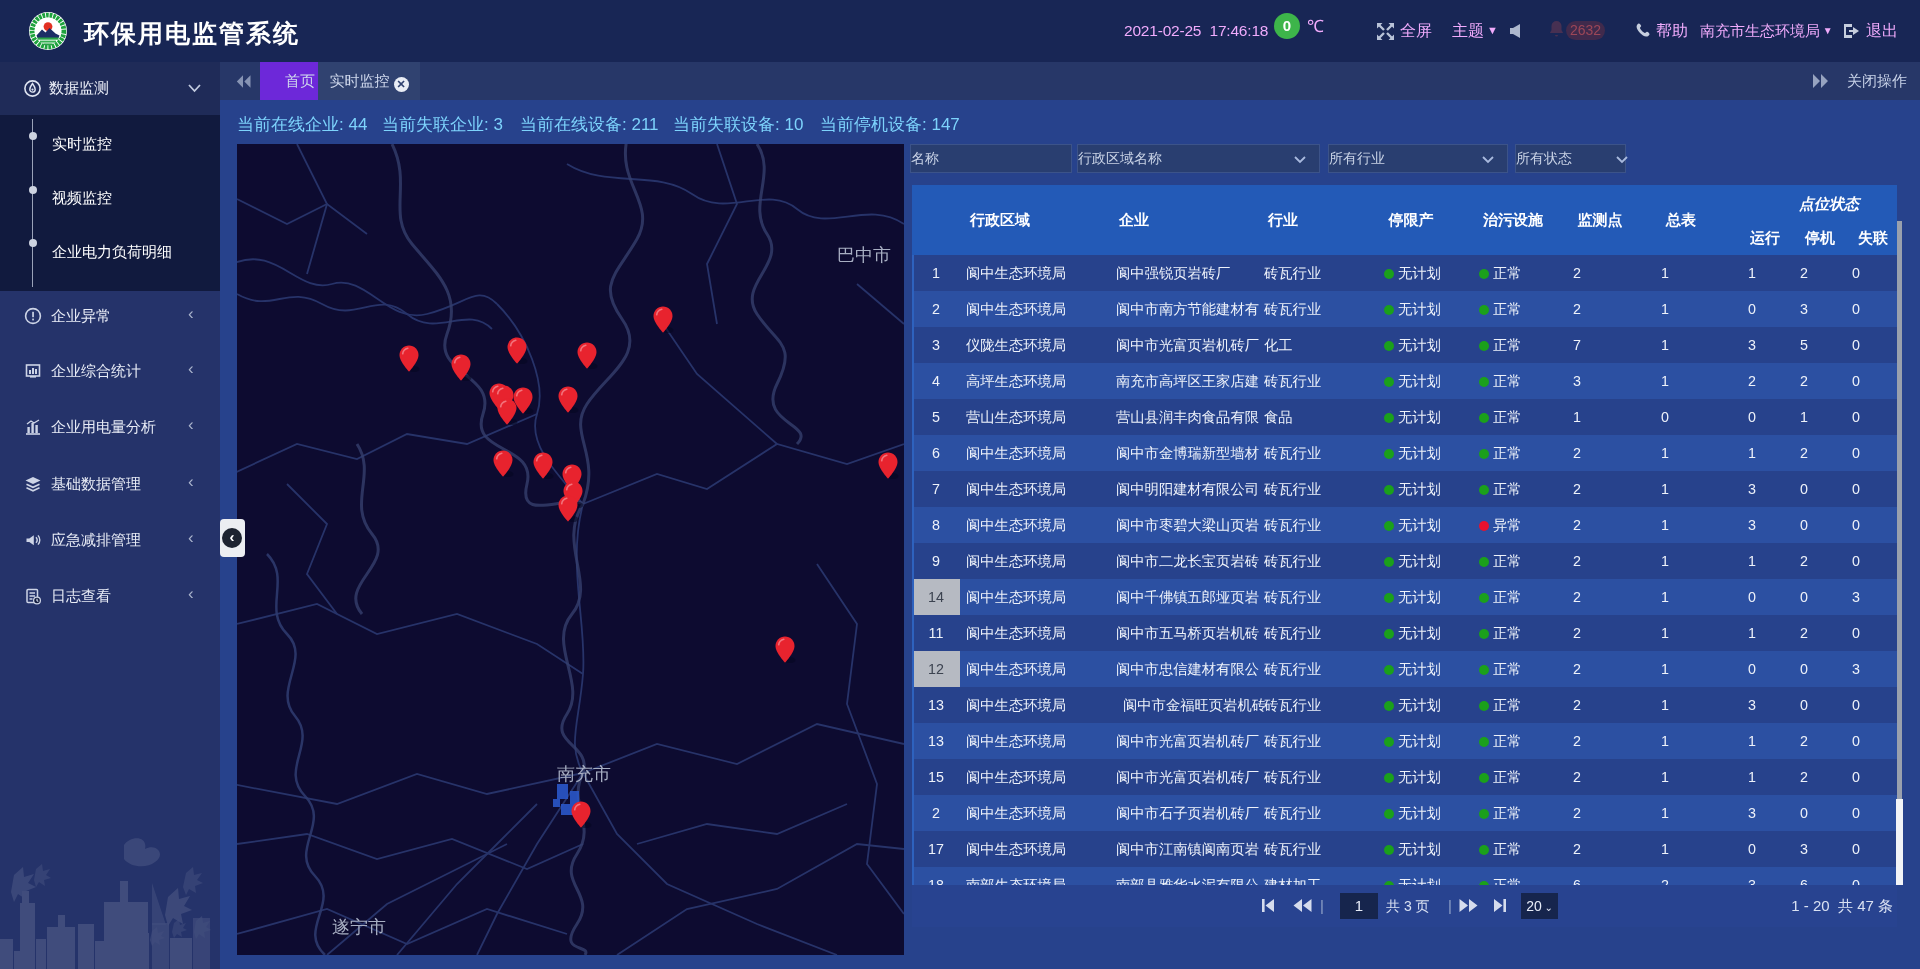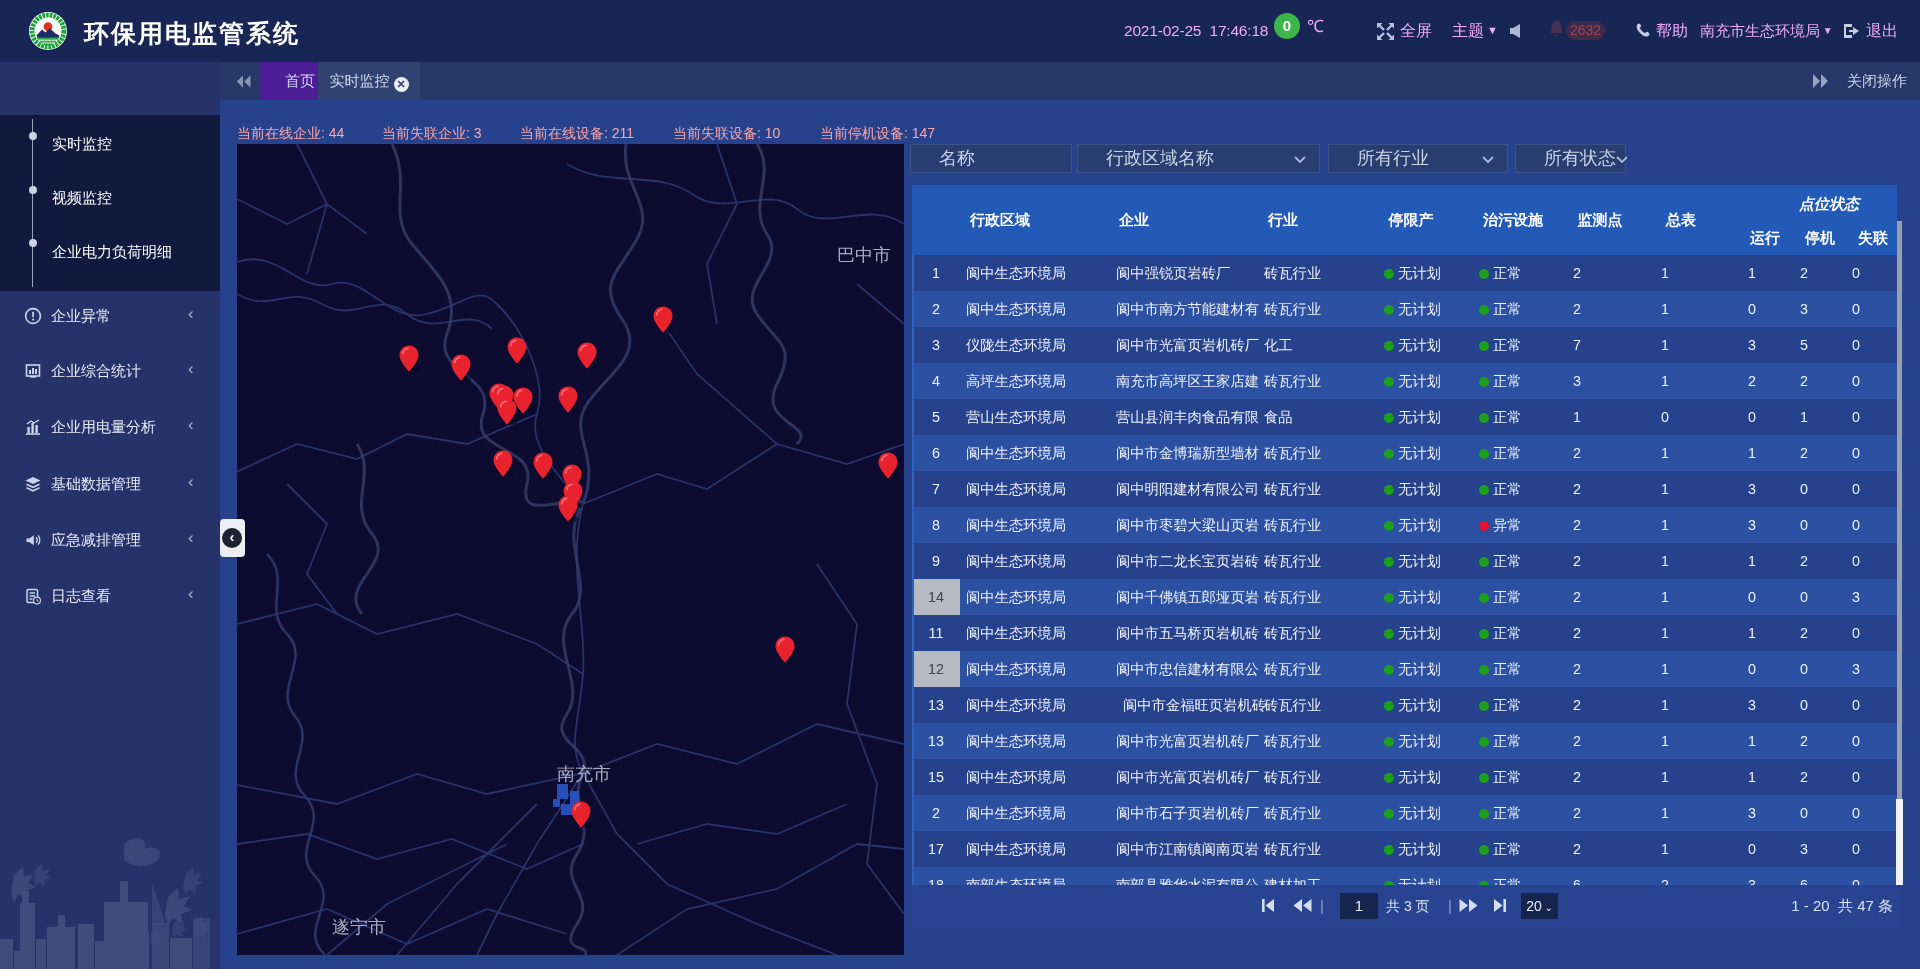--- a/index.html
+++ b/index.html
@@ -13,24 +13,24 @@
 .sline{position:absolute;left:32px;top:4px;width:1px;height:168px;background:#9aa2b8}
 .sdot{position:absolute;left:28.5px;width:8px;height:8px;border-radius:50%;background:#cdd3e0}
 .sub{position:absolute;left:52px;color:#fff;font-size:15px}
 .mitem{position:absolute;left:0;width:220px;height:56px}
 .micon{position:absolute;left:24px;top:19px;width:18px;height:18px}
 .mtxt{position:absolute;left:51px;top:19px;color:#e8ecf6;font-size:15px}
 .chev{position:absolute;left:188px;top:16px;color:#aab4cc;font-size:17px}
 #tabbar{position:absolute;left:220px;top:62px;width:1700px;height:38px;background:#273768}
 .tab{position:absolute;top:0;height:38px;line-height:38px;text-align:center;font-size:15px;color:#cfd8ec}
 #statsbar{position:absolute;left:220px;top:100px;width:1700px;height:44px;background:#27428c}
-.stat{position:absolute;top:25px;color:#fca5a5;font-size:14px}
+.stat{position:absolute;top:13px;color:#7dd3fc;font-size:17px}
 #map{position:absolute;left:237px;top:144px;width:667px;height:811px;background:#0d0b30}
 #panel{position:absolute;left:912px;top:144px;width:985px;height:825px}
-.inp{position:absolute;top:0;height:29px;background:#293e70;border:1px solid #3c5389;color:#c9d3e6;font-size:18px;line-height:27px;padding-left:28px}
+.inp{position:absolute;top:0;height:29px;background:#293e70;border:1px solid #3c5389;color:#c9d3e6;font-size:14px;line-height:27px;padding-left:0}
 .selchev{position:absolute;top:11px;width:12px;height:8px}
 #thead{position:absolute;left:0;top:41px;width:985px;height:70px;background:#235ab7;color:#fff}
 .th{position:absolute;font-size:15px;font-weight:bold;transform:translateX(-50%);white-space:nowrap}
 #tbody{position:absolute;left:0;top:111px;width:985px;height:630px;overflow:hidden}
 .tr{position:absolute;left:0;width:985px;height:36px;line-height:36px;color:#eef2fa;font-size:14.3px}
 .r-odd{background:#27428c}
 .r-even{background:#2c50a2}
 .cnum{position:absolute;left:0;top:0;width:48px;height:36px;text-align:center}
 .num-gray{background:#b6bac2;color:#3c4350}
 .c{position:absolute;white-space:nowrap}
@@ -78,20 +78,31 @@
     </svg>
   <div class="htxt" style="left:1656px">帮助</div>
   <div class="htxt" style="left:1700px;font-size:15px;top:22px">南充市生态环境局<span style="font-size:10px;vertical-align:2px">&nbsp;▼</span></div>
   <svg class="abs" style="left:1843px;top:23px" width="17" height="16" viewBox="0 0 17 16">
       <path d="M1 1h8v3H3v8h6v3H1zM10 4l6 4-6 4V9H6V7h4z" fill="#c6cede"></path>
     </svg>
   <div class="htxt" style="left:1866px">退出</div>
 </div>
 
 <div id="sidebar">
+  <div id="smenu0">
+    <svg class="abs" style="left:24px;top:18px" width="17" height="17" viewBox="0 0 17 17">
+      <circle cx="8.5" cy="8.5" r="7.6" fill="none" stroke="#dde3f0" stroke-width="1.6"></circle>
+      <path d="M8.5 3.5c1.8 2.6 2.7 4.4 2.7 5.9a2.7 2.7 0 11-5.4 0c0-1.5.9-3.3 2.7-5.9z" fill="none" stroke="#dde3f0" stroke-width="1.4"></path>
+      <circle cx="8.5" cy="9.6" r="1.1" fill="#dde3f0"></circle>
+    </svg>
+    <span class="abs" style="left:49px;top:17px;color:#eef1fa;font-size:15px">数据监测</span>
+    <svg class="abs" style="left:188px;top:22px;width:13px;height:9px" viewBox="0 0 13 9">
+        <path d="M1 1l5.5 6L12 1" stroke="#c2cbdf" stroke-width="1.8" fill="none"></path>
+      </svg>
+  </div>
   <div id="ssub">
     <div class="sline"></div>
     <div class="sdot" style="top:17px"></div>
       <span class="sub" style="top:20px">实时监控</span>
     <div class="sdot" style="top:71px"></div>
       <span class="sub" style="top:74px">视频监控</span>
     <div class="sdot" style="top:124px"></div>
       <span class="sub" style="top:128px">企业电力负荷明细</span>
   </div>
   <div class="mitem" style="top:226px">
@@ -179,21 +190,21 @@
       <path d="M152 120l5-4 1 6 6-2-3 5 4 2-6 2 1 5-5-3-3 4-2-6z" opacity="0.7"></path>
       <path d="M174 112l5-4 1 6 6-2-3 5 4 2-6 2 1 5-5-3-3 4-2-6z" opacity="0.55"></path>
     </g>
   </svg>
 </div>
 
 <div id="tabbar">
   <svg class="abs" style="left:15px;top:12px;width:16px;height:15px" viewBox="0 0 18 17">
       <path d="M9 1.5v14L2 8.5zM17.5 1.5v14l-7-7z" fill="#8794b4"></path>
     </svg>
-  <div class="tab" style="left:40px;width:80px;background:#4c1d95">首页</div>
+  <div class="tab" style="left:40px;width:80px;background:#6d28d9">首页</div>
   <div class="tab" style="left:98px;width:102px;background:#304270">实时监控&nbsp;<span style="display:inline-block;width:15px;height:15px;border-radius:50%;background:#e9edf5;color:#304270;font-size:11px;line-height:15px;vertical-align:-2px;font-weight:bold">✕</span></div>
   <svg class="abs" style="left:1592px;top:11px" width="17" height="16" viewBox="0 0 17 16">
       <path d="M1 1l7 7-7 7zM9 1l7 7-7 7z" fill="#97a3c0"></path>
     </svg>
   <div class="tab" style="left:1622px;width:70px;color:#c8d2e8">关闭操作</div>
 </div>
 
 <div id="statsbar">
   <span class="stat" style="left:17px">当前在线企业: 44</span>
   <span class="stat" style="left:162px">当前失联企业: 3</span>

